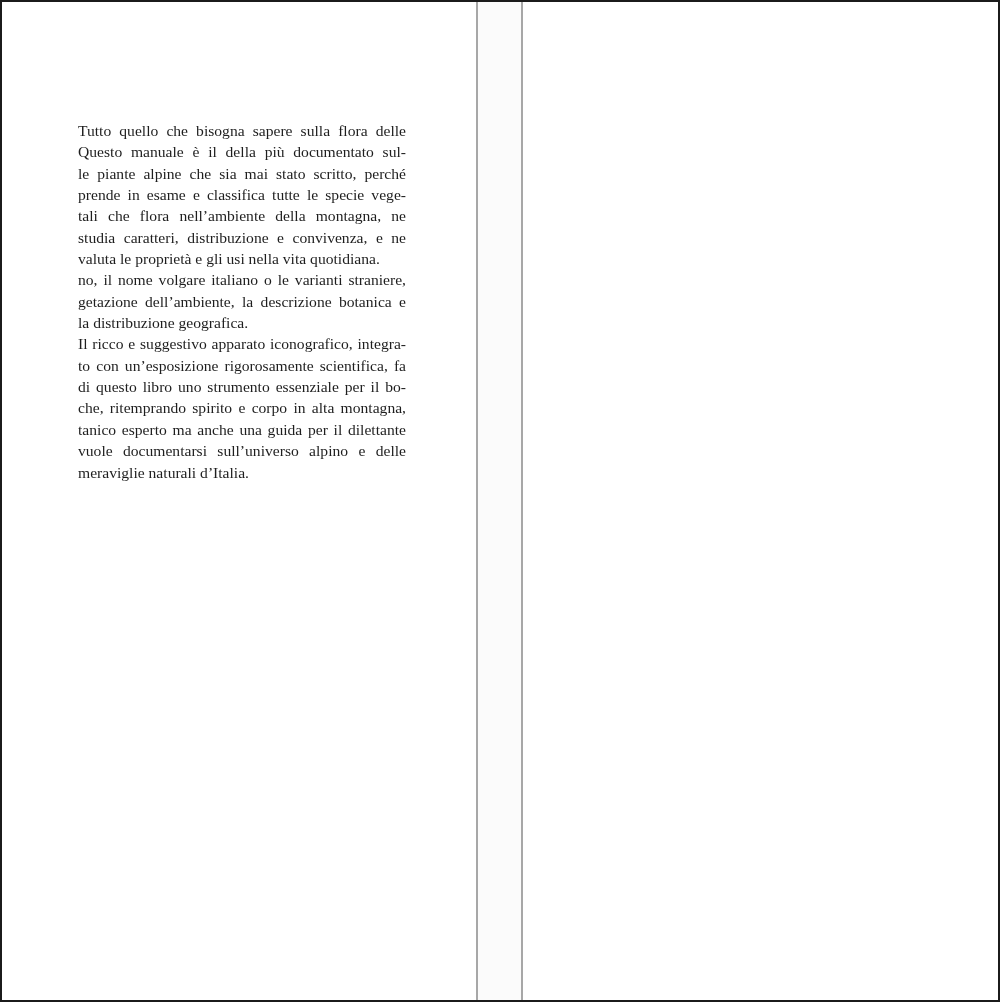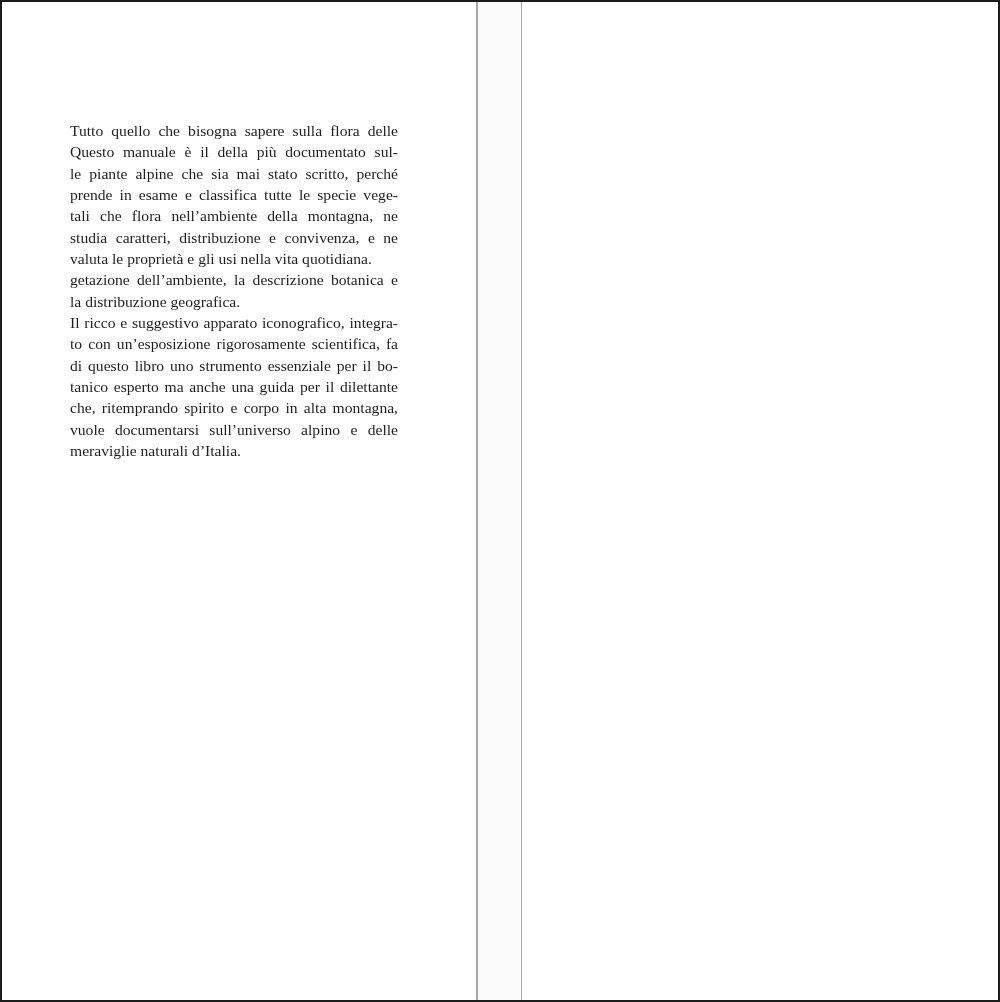--- a/index.html
+++ b/index.html
@@ -15,20 +15,21 @@
     border: 2px solid #1b1b1b;
     background: #ffffff;
     overflow: hidden;
     font-family: "Liberation Serif", "DejaVu Serif", serif;
   }
   .page {
     position: absolute;
     top: 0;
     bottom: 0;
     background: #ffffff;
+    margin-left: 8px;
   }
   .page-left  { left: 0; width: 474px; }
   .page-right { left: 520px; right: 0; }
   .gutter {
     position: absolute;
     top: 0;
     bottom: 0;
     left: 474px;
     width: 47px;
     box-sizing: border-box;
@@ -64,28 +65,29 @@
     <div class="blurb">
       <div class="tline">Tutto quello che bisogna sapere sulla flora delle</div>
 
       <div class="tline">Questo manuale è il della più documentato sul-</div>
       <div class="tline">le piante alpine che sia mai stato scritto, perché</div>
       <div class="tline">prende in esame e classifica tutte le specie vege-</div>
       <div class="tline">tali che flora nell’ambiente della montagna, ne</div>
       <div class="tline">studia caratteri, distribuzione e convivenza, e ne</div>
       <div class="tline pend">valuta le proprietà e gli usi nella vita quotidiana.</div>
 
+      <div class="tline">no, il nome volgare italiano o le varianti straniere,</div>
       <div class="tline">getazione dell’ambiente, la descrizione botanica e</div>
       <div class="tline pend">la distribuzione geografica.</div>
 
       <div class="tline">Il ricco e suggestivo apparato iconografico, integra-</div>
       <div class="tline">to con un’esposizione rigorosamente scientifica, fa</div>
       <div class="tline">di questo libro uno strumento essenziale per il bo-</div>
+      <div class="tline">che, ritemprando spirito e corpo in alta montagna,</div>
       <div class="tline">tanico esperto ma anche una guida per il dilettante</div>
-      <div class="tline">che, ritemprando spirito e corpo in alta montagna,</div>
       <div class="tline">vuole documentarsi sull’universo alpino e delle</div>
       <div class="tline pend">meraviglie naturali d’Italia.</div>
     </div>
   </div>
 
   <div class="gutter"></div>
 
   <div class="page page-right"></div>
 
 </div>

